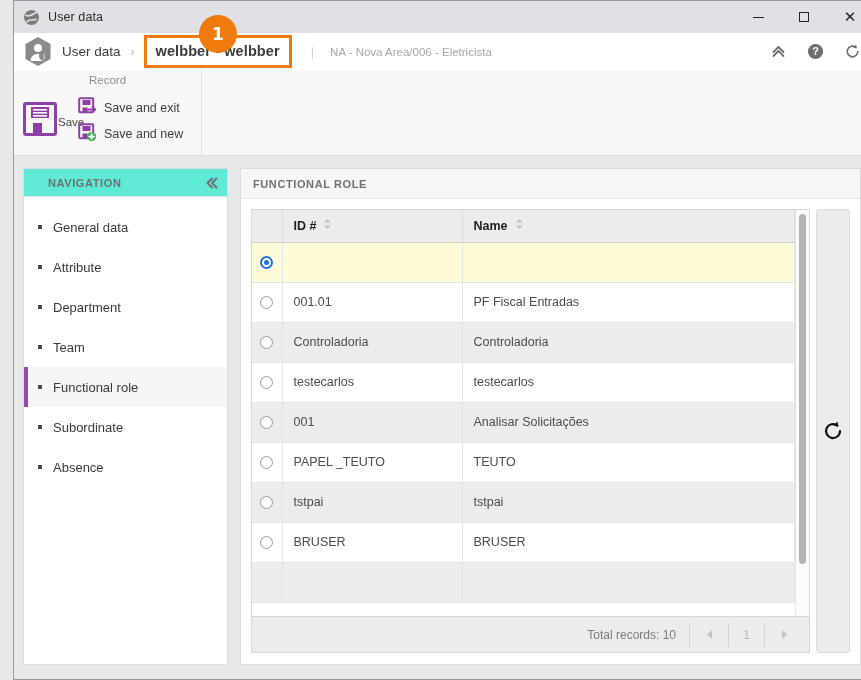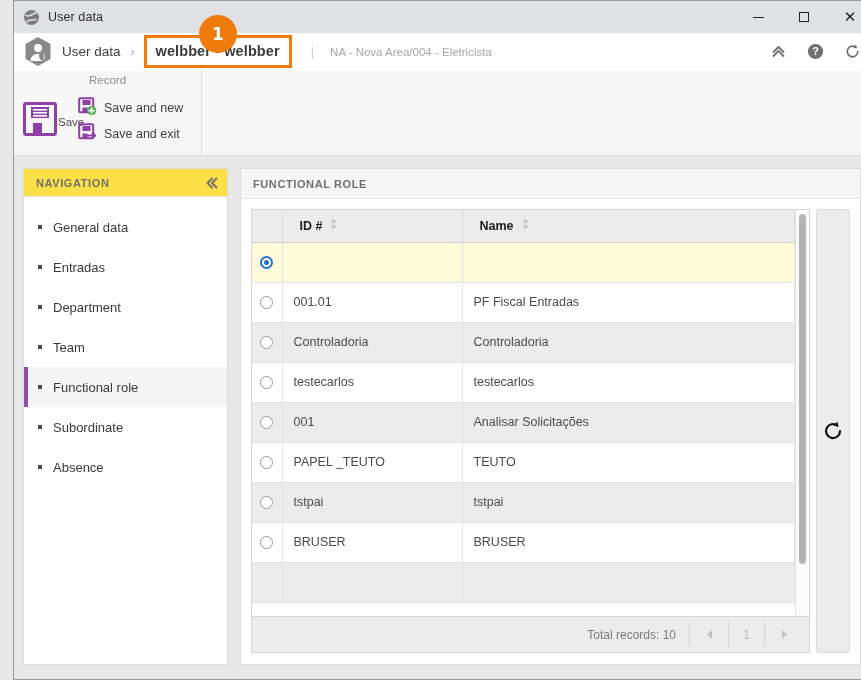--- a/index.html
+++ b/index.html
@@ -150,24 +150,24 @@
 
   
   .sidebar {
     width: 205px; min-width: 205px;
     background: #ffffff;
     border: 1px solid #dcdcdc;
     display: flex; flex-direction: column;
   }
   .sidebar-head {
     height: 28px; min-height: 28px;
-    background: #fde047;
+    background: #5eead4;
     border-bottom: 1px solid #e2e2e2;
     display: flex; align-items: center;
-    padding: 0 8px 0 12px;
+    padding: 0 8px 0 24px;
   }
   .sidebar-head-title {
     font-size: 11px; font-weight: bold; color: #707070;
     letter-spacing: .6px;
   }
   .sidebar-collapse { margin-left: auto; color: #6f6f6f; display: flex; }
   .nav-list { padding-top: 10px; }
   .nav-item {
     height: 40px;
     display: flex; align-items: center;
@@ -228,21 +228,21 @@
   table.grid col.c-sel  { width: 30px; }
   table.grid col.c-id   { width: 180px; }
   table.grid col.c-name { width: auto; }
   table.grid thead th {
     height: 32px;
     background: #ececec;
     border-bottom: 1px solid #cfcfcf;
     border-right: 1px solid #dcdcdc;
     text-align: left;
     font-size: 12.5px; font-weight: bold; color: #1d1d1d;
-    padding-left: 17px;
+    padding-left: 11px;
     vertical-align: middle;
   }
   table.grid thead th.th-sel { padding: 0; border-right: 1px solid #dcdcdc; }
   .th-inner { display: flex; align-items: center; gap: 7px; }
   table.grid tbody td {
     height: 40px;
     font-size: 12.5px; color: #4b4b4b;
     padding-left: 11px;
     border-right: 1px solid #e4e4e4;
     border-bottom: 1px solid #e4e4e4;
@@ -360,21 +360,21 @@
     </span>
 
     <span class="bc-root">User data</span>
     <span class="bc-sep">›</span>
 
     <span class="bc-current-wrap">
       <span class="bc-current">welbber - welbber</span>
     </span>
 
     <span class="bc-pipe">|</span>
-    <span class="bc-sub">NA - Nova Area/004 - Eletricista</span>
+    <span class="bc-sub">NA - Nova Area/006 - Eletricista</span>
 
     <div class="bc-icons">
       <span class="bc-icon">
         <svg width="15" height="15" viewBox="0 0 15 15">
           <path d="M2.5 8 L7.5 3 L12.5 8" stroke="#6f6f6f" stroke-width="1.8" fill="none" stroke-linecap="round" stroke-linejoin="round"></path>
           <path d="M2.5 12 L7.5 7 L12.5 12" stroke="#6f6f6f" stroke-width="1.8" fill="none" stroke-linecap="round" stroke-linejoin="round"></path>
         </svg>
       </span>
       <span class="bc-icon">
         <svg width="17" height="17" viewBox="0 0 17 17">
@@ -410,36 +410,36 @@
           <span class="big-btn-label">Save</span>
         </div>
 
         <div class="small-btns">
           <div class="small-btn">
             <span>
               <svg width="19" height="19" viewBox="0 0 19 19">
                 <rect x="1.2" y="1.2" width="14" height="14" rx="1" fill="none" stroke="#8f3fa8" stroke-width="2"></rect>
                 <rect x="4.5" y="3" width="8" height="5" fill="#8f3fa8"></rect>
                 <rect x="4.5" y="10.5" width="5" height="5" fill="#8f3fa8"></rect>
-                <circle cx="13.6" cy="13.6" r="4.6" fill="#4fae4f"></circle>
-                <path d="M13.6 11.1 V16.1 M11.1 13.6 H16.1" stroke="#ffffff" stroke-width="1.6" stroke-linecap="round"></path>
+                <path d="M10 12.5 H17 M14.3 9.8 L17.3 12.5 L14.3 15.2" stroke="#8f3fa8" stroke-width="1.8" fill="none" stroke-linecap="round" stroke-linejoin="round"></path>
               </svg>
             </span>
-            <span class="small-btn-label">Save and new</span>
+            <span class="small-btn-label">Save and exit</span>
           </div>
           <div class="small-btn">
             <span>
               <svg width="19" height="19" viewBox="0 0 19 19">
                 <rect x="1.2" y="1.2" width="14" height="14" rx="1" fill="none" stroke="#8f3fa8" stroke-width="2"></rect>
                 <rect x="4.5" y="3" width="8" height="5" fill="#8f3fa8"></rect>
                 <rect x="4.5" y="10.5" width="5" height="5" fill="#8f3fa8"></rect>
-                <path d="M10 12.5 H17 M14.3 9.8 L17.3 12.5 L14.3 15.2" stroke="#8f3fa8" stroke-width="1.8" fill="none" stroke-linecap="round" stroke-linejoin="round"></path>
+                <circle cx="13.6" cy="13.6" r="4.6" fill="#4fae4f"></circle>
+                <path d="M13.6 11.1 V16.1 M11.1 13.6 H16.1" stroke="#ffffff" stroke-width="1.6" stroke-linecap="round"></path>
               </svg>
             </span>
-            <span class="small-btn-label">Save and exit</span>
+            <span class="small-btn-label">Save and new</span>
           </div>
         </div>
 
       </div>
     </div>
     <div class="ribbon-rest"></div>
   </div>
 
   <div class="body">
 
@@ -453,21 +453,21 @@
           </svg>
         </span>
       </div>
       <div class="nav-list">
         <div class="nav-item">
           <span class="bullet"></span>
           <span class="nav-label">General data</span>
         </div>
         <div class="nav-item">
           <span class="bullet"></span>
-          <span class="nav-label">Entradas</span>
+          <span class="nav-label">Attribute</span>
         </div>
         <div class="nav-item">
           <span class="bullet"></span>
           <span class="nav-label">Department</span>
         </div>
         <div class="nav-item">
           <span class="bullet"></span>
           <span class="nav-label">Team</span>
         </div>
         <div class="nav-item active">

